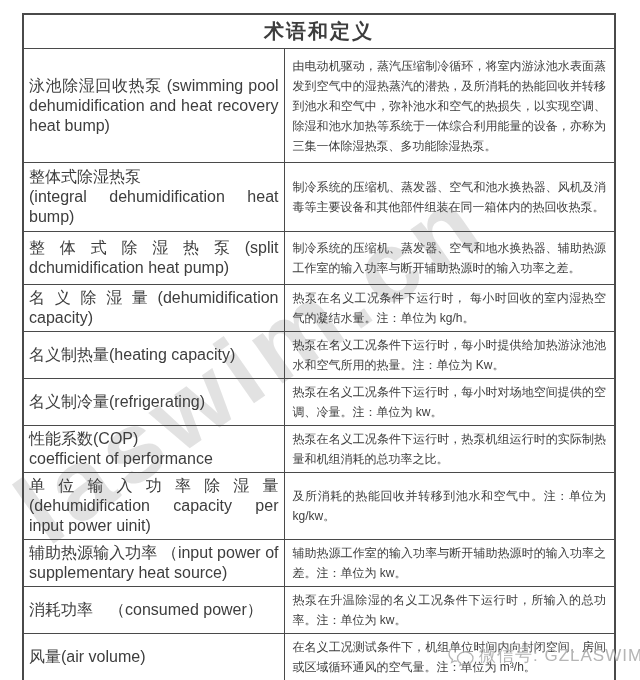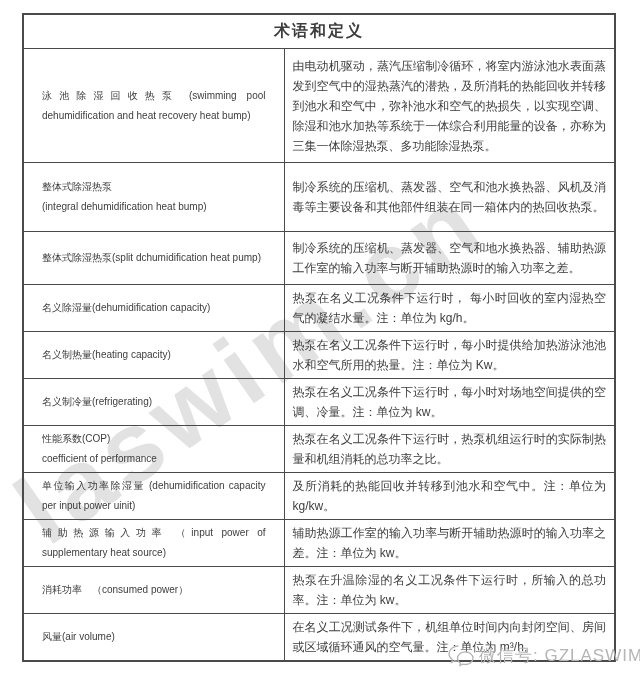--- a/index.html
+++ b/index.html
@@ -22,25 +22,25 @@
   
   table.terms{
     position:absolute;left:22px;top:13px;width:592px;z-index:1;
     border-collapse:collapse;table-layout:fixed;background:transparent;
     border:2px solid #4a4a4a;
   }
   table.terms th, table.terms td{
     border:1px solid #4a4a4a;color:#3d3d3d;background:transparent;
   }
   table.terms th{
-    height:31px;font-size:16px;font-weight:bold;text-align:center;
+    height:31px;font-size:20px;font-weight:bold;text-align:center;
     letter-spacing:2px;
   }
   td.term{
-    padding:3px 18px;font-size:10px;line-height:20px;
+    padding:3px 5px;font-size:16px;line-height:20px;
     text-align:justify;text-justify:inter-ideograph;
     vertical-align:middle;white-space:pre-line;word-break:break-word;
   }
   td.def{
     padding:3px 8px;font-size:12px;line-height:20px;
     text-align:justify;text-justify:inter-ideograph;
     vertical-align:middle;word-break:break-word;
   }
   tbody tr:nth-child(1){height:114px;}
   tbody tr:nth-child(2){height:69px;}

